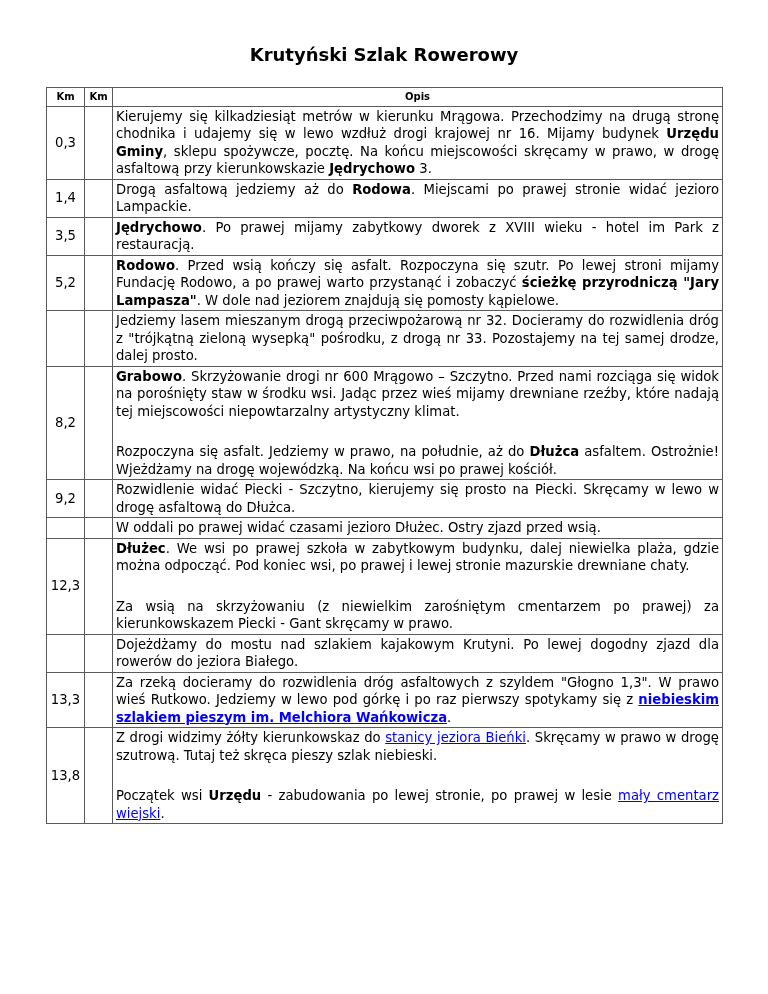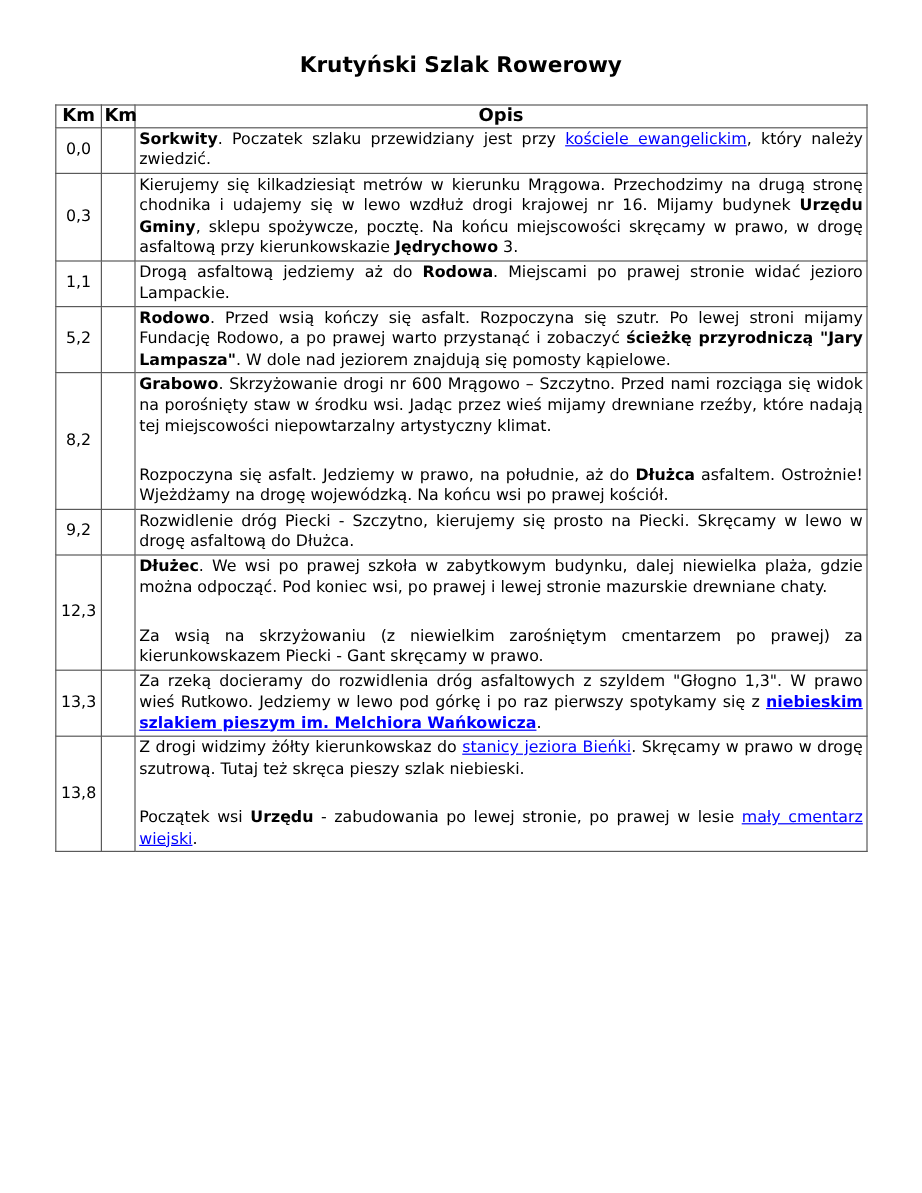--- a/index.html
+++ b/index.html
@@ -25,21 +25,21 @@
     margin-left: 46px;
     margin-top: 22px;
     width: 677px;
     border-collapse: collapse;
     table-layout: fixed;
   }
   table.route, table.route th, table.route td {
     border: 1px solid var(--border, #5a5a5a);
   }
   table.route th {
-    font-size: 15px;
+    font-size: 10px;
     line-height: 17.5px;
     font-weight: bold;
     text-align: center;
     padding: 0 2px;
   }
   table.route td {
     font-size: 13.2px;
     line-height: 17.5px;
     padding: 1px 3px;
     vertical-align: middle;
@@ -72,68 +72,89 @@
     </colgroup>
     <thead>
       <tr>
         <th>Km</th>
         <th>Km</th>
         <th>Opis</th>
       </tr>
     </thead>
     <tbody>
         <tr>
-          <td class="km">0,0</td>
-          <td class="km"></td>
-          <td class="desc">
-            <div class="para"><span class="b">Sorkwity</span><span>. Poczatek szlaku przewidziany jest przy </span><a href="#">kościele ewangelickim</a><span>, który należy zwiedzić.</span></div>
-          </td>
-        </tr>
-        <tr>
           <td class="km">0,3</td>
           <td class="km"></td>
           <td class="desc">
             <div class="para"><span>Kierujemy się kilkadziesiąt metrów w kierunku Mrągowa. Przechodzimy na drugą stronę chodnika i udajemy się w lewo wzdłuż drogi krajowej nr 16. Mijamy budynek </span><span class="b">Urzędu Gminy</span><span>, sklepu spożywcze, pocztę. Na końcu miejscowości skręcamy w prawo, w drogę asfaltową przy kierunkowskazie </span><span class="b">Jędrychowo</span><span> 3.</span></div>
           </td>
         </tr>
         <tr>
-          <td class="km">1,1</td>
+          <td class="km">1,4</td>
           <td class="km"></td>
           <td class="desc">
             <div class="para"><span>Drogą asfaltową jedziemy aż do </span><span class="b">Rodowa</span><span>. Miejscami po prawej stronie widać jezioro Lampackie.</span></div>
+          </td>
+        </tr>
+        <tr>
+          <td class="km">3,5</td>
+          <td class="km"></td>
+          <td class="desc">
+            <div class="para"><span class="b">Jędrychowo</span><span>. Po prawej mijamy zabytkowy dworek z XVIII wieku - hotel im Park z restauracją.</span></div>
           </td>
         </tr>
         <tr>
           <td class="km">5,2</td>
           <td class="km"></td>
           <td class="desc">
             <div class="para"><span class="b">Rodowo</span><span>. Przed wsią kończy się asfalt. Rozpoczyna się szutr. Po lewej stroni mijamy Fundację Rodowo, a po prawej warto przystanąć i zobaczyć </span><span class="b">ścieżkę przyrodniczą "Jary Lampasza"</span><span>. W dole nad jeziorem znajdują się pomosty kąpielowe.</span></div>
+          </td>
+        </tr>
+        <tr>
+          <td class="km"></td>
+          <td class="km"></td>
+          <td class="desc">
+            <div class="para"><span>Jedziemy lasem mieszanym drogą przeciwpożarową nr 32. Docieramy do rozwidlenia dróg z "trójkątną zieloną wysepką" pośrodku, z drogą nr 33. Pozostajemy na tej samej drodze, dalej prosto.</span></div>
           </td>
         </tr>
         <tr>
           <td class="km">8,2</td>
           <td class="km"></td>
           <td class="desc">
             <div class="para"><span class="b">Grabowo</span><span>. Skrzyżowanie drogi nr 600 Mrągowo – Szczytno. Przed nami rozciąga się widok na porośnięty staw w środku wsi. Jadąc przez wieś mijamy drewniane rzeźby, które nadają tej miejscowości niepowtarzalny artystyczny klimat.</span></div>
             <div class="para"><span>Rozpoczyna się asfalt. Jedziemy w prawo, na południe, aż do </span><span class="b">Dłużca</span><span> asfaltem. Ostrożnie! Wjeżdżamy na drogę wojewódzką. Na końcu wsi po prawej kościół.</span></div>
           </td>
         </tr>
         <tr>
           <td class="km">9,2</td>
           <td class="km"></td>
           <td class="desc">
-            <div class="para"><span>Rozwidlenie dróg Piecki - Szczytno, kierujemy się prosto na Piecki.  Skręcamy w lewo w drogę asfaltową do Dłużca.</span></div>
+            <div class="para"><span>Rozwidlenie widać Piecki - Szczytno, kierujemy się prosto na Piecki.  Skręcamy w lewo w drogę asfaltową do Dłużca.</span></div>
+          </td>
+        </tr>
+        <tr>
+          <td class="km"></td>
+          <td class="km"></td>
+          <td class="desc">
+            <div class="para"><span>W oddali po prawej widać czasami jezioro Dłużec. Ostry zjazd przed wsią.</span></div>
           </td>
         </tr>
         <tr>
           <td class="km">12,3</td>
           <td class="km"></td>
           <td class="desc">
             <div class="para"><span class="b">Dłużec</span><span>. We wsi po prawej szkoła w zabytkowym budynku, dalej niewielka plaża, gdzie można odpocząć. Pod koniec wsi, po prawej i lewej stronie mazurskie drewniane chaty.</span></div>
             <div class="para"><span>Za wsią na skrzyżowaniu (z niewielkim zarośniętym cmentarzem po prawej) za kierunkowskazem Piecki - Gant skręcamy w prawo.</span></div>
+          </td>
+        </tr>
+        <tr>
+          <td class="km"></td>
+          <td class="km"></td>
+          <td class="desc">
+            <div class="para"><span>Dojeżdżamy do mostu nad szlakiem kajakowym Krutyni. Po lewej dogodny zjazd dla rowerów do jeziora Białego.</span></div>
           </td>
         </tr>
         <tr>
           <td class="km">13,3</td>
           <td class="km"></td>
           <td class="desc">
             <div class="para"><span>Za rzeką docieramy do rozwidlenia dróg asfaltowych z szyldem "Głogno 1,3". W prawo wieś Rutkowo. Jedziemy w lewo pod górkę i po raz pierwszy spotykamy się z </span><a href="#" class="b">niebieskim szlakiem pieszym im. Melchiora Wańkowicza</a><span>.</span></div>
           </td>
         </tr>
         <tr>

